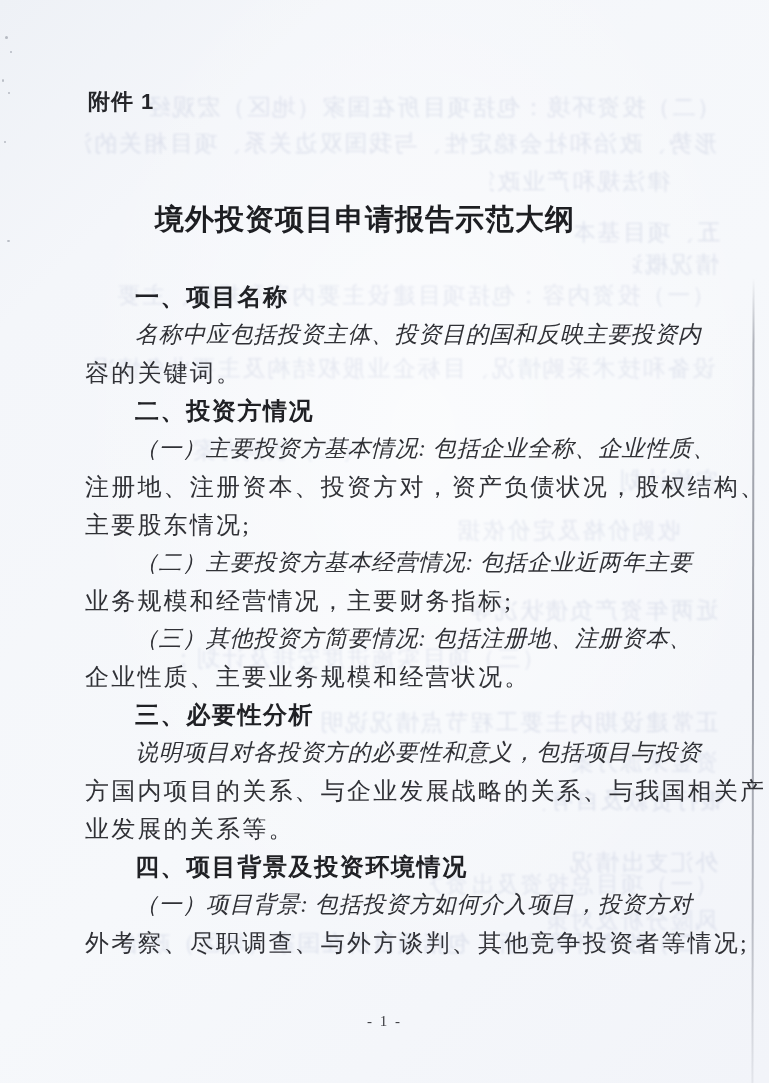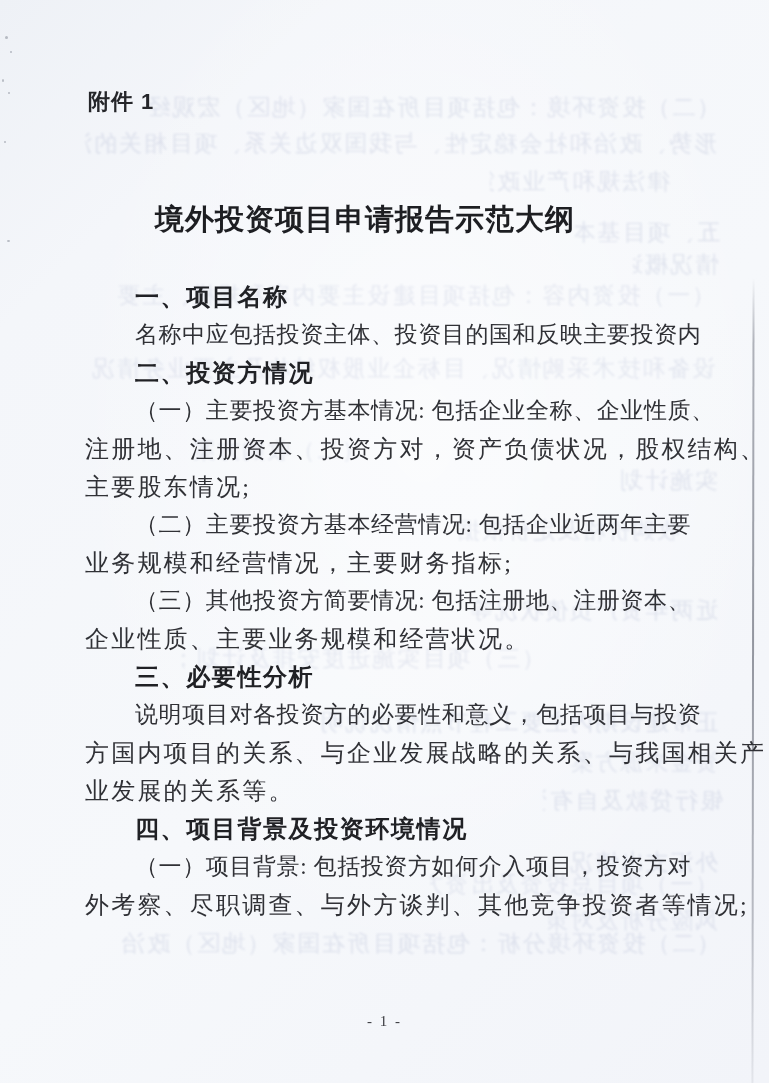--- a/index.html
+++ b/index.html
@@ -30,21 +30,21 @@
   .line{
     height:38px;line-height:38px;
     font-size:24px;letter-spacing:2.2px;
     white-space:nowrap;color:#303136;
   }
   .line.h{
     font-family:"Liberation Sans", sans-serif;
     font-weight:700;letter-spacing:1.6px;color:#202125;
     text-indent:50px;
   }
-  .line.first{text-indent:50px;font-size:23px;letter-spacing:.6px;}
+  .line.first{text-indent:50px;font-size:23px;letter-spacing:.6px;font-style:italic;}
   .page-number{
     position:absolute;left:0;top:1013px;width:769px;
     text-align:center;font-size:15px;color:#3c3d42;letter-spacing:2px;
   }
   
   .ghost{
     position:absolute;
     font-size:23px;letter-spacing:2px;line-height:24px;
     color:#3f508e;opacity:.12;
     filter:blur(1.2px);
@@ -123,20 +123,21 @@
   <div class="speck s4"></div>
   <div class="speck s5"></div>
   <div class="speck s6"></div>
 
   <div class="attachment">附件 1</div>
   <div class="title">境外投资项目申请报告示范大纲</div>
 
   <div class="bodylines">
     <div class="line h">一、项目名称</div>
     <div class="line first">名称中应包括投资主体、投资目的国和反映主要投资内</div>
+    <div class="line">容的关键词。</div>
     <div class="line h">二、投资方情况</div>
     <div class="line first">（一）主要投资方基本情况: 包括企业全称、企业性质、</div>
     <div class="line">注册地、注册资本、投资方对，资产负债状况，股权结构、</div>
     <div class="line">主要股东情况;</div>
     <div class="line first">（二）主要投资方基本经营情况: 包括企业近两年主要</div>
     <div class="line">业务规模和经营情况，主要财务指标;</div>
     <div class="line first">（三）其他投资方简要情况: 包括注册地、注册资本、</div>
     <div class="line">企业性质、主要业务规模和经营状况。</div>
     <div class="line h">三、必要性分析</div>
     <div class="line first">说明项目对各投资方的必要性和意义，包括项目与投资</div>

